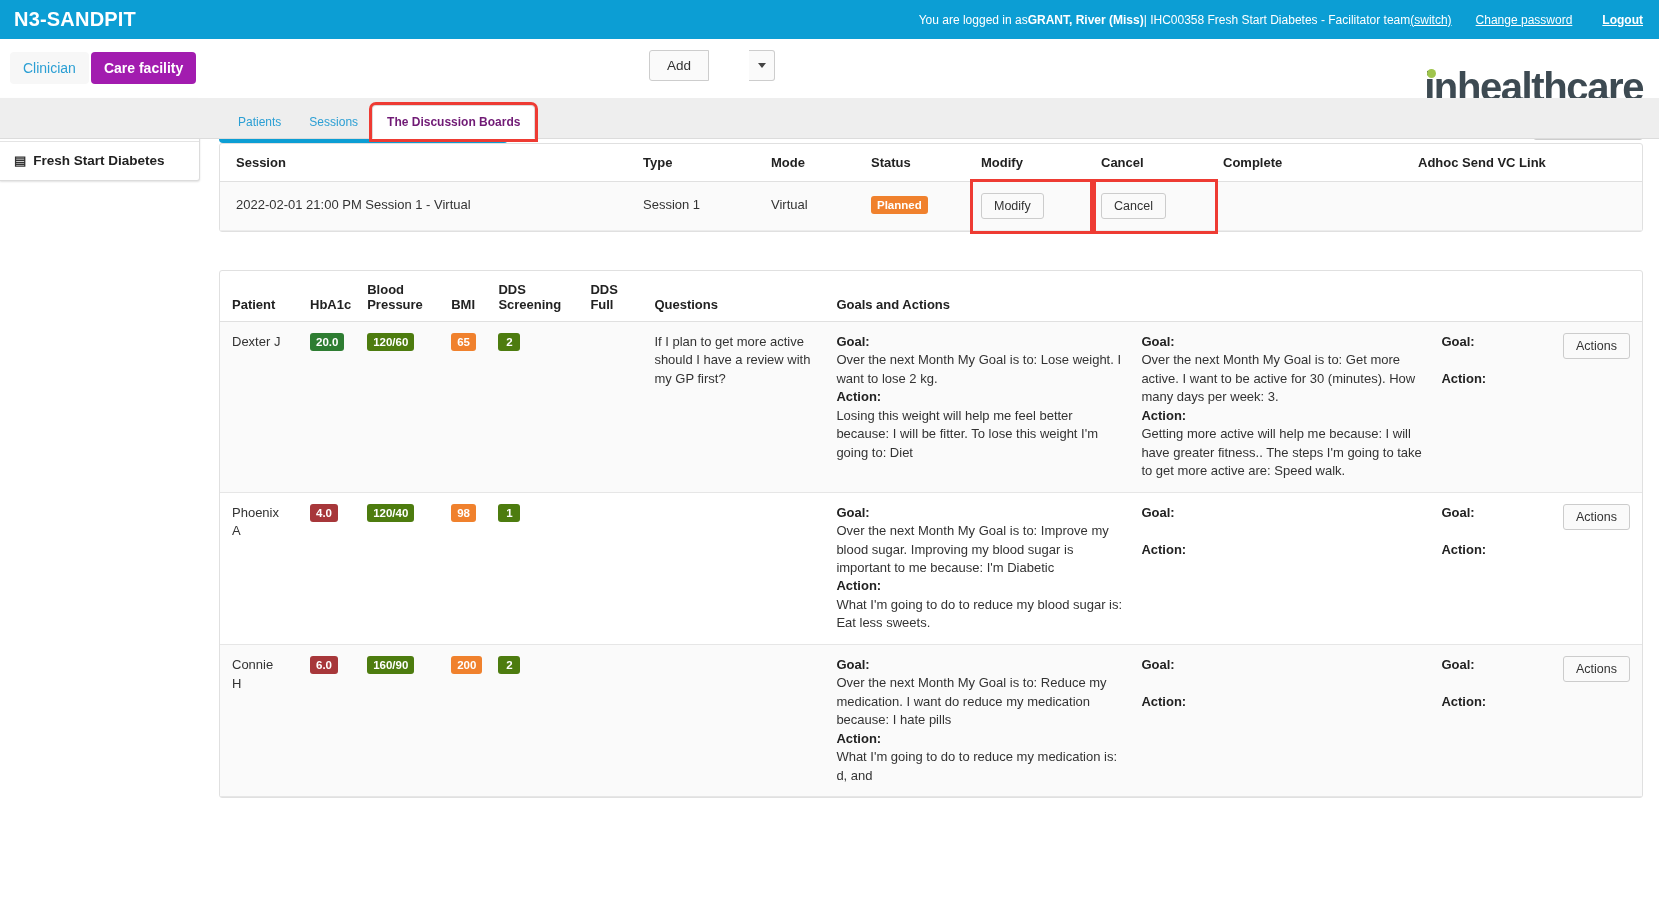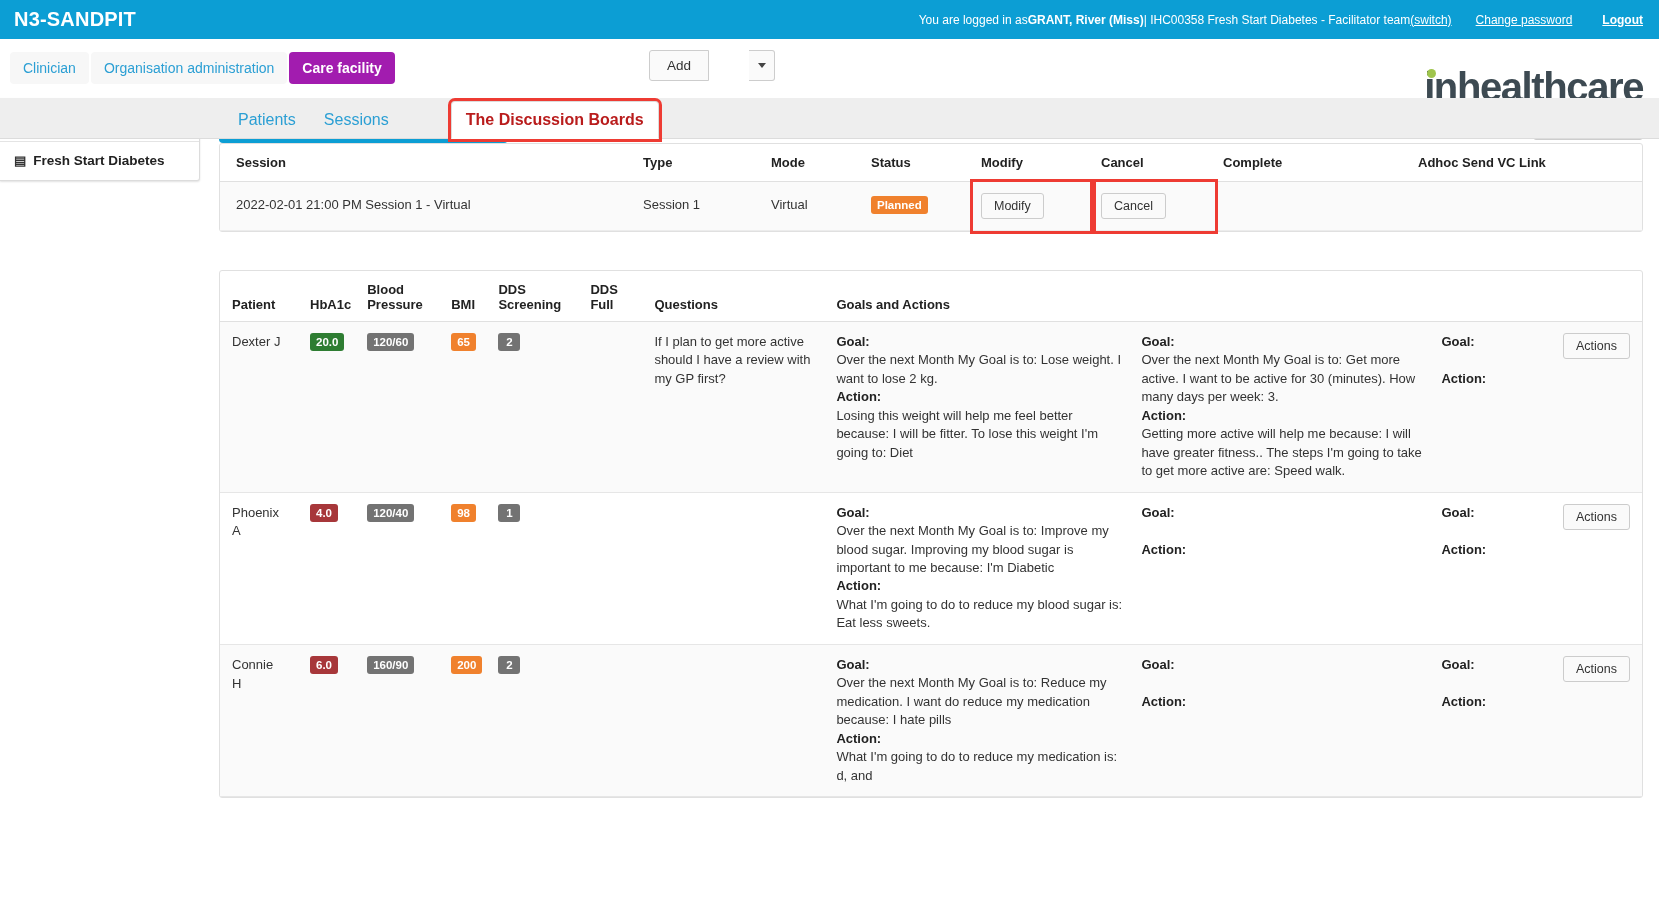--- a/index.html
+++ b/index.html
@@ -147,37 +147,37 @@
   .pt-table td { border-bottom:1px solid #e6e6e6; }
   .pt-table tbody tr:nth-child(odd) { background:#fafafa; }
   .pt-table tbody tr:nth-child(even) { background:#ffffff; }
   .pt-name { width:60px; }
   .chip {
     display:inline-block; color:#fff; font-size:11.5px; font-weight:bold;
     padding:3px 6px; border-radius:3px; min-width:22px; text-align:center;
   }
   .chip.green { background:#2e7d32; }
   .chip.red { background:#a7373a; }
-  .chip.grey { background:#737373; }
+  .chip.grey { background:#4d7c0f; }
   .chip.orange { background:#f0812d; }
   .ga { line-height:1.42; }
   .ga b { color:#222; }
   .q-cell { line-height:1.42; }
 
   .tabrow {
     background:#eeeeee; height:41px; display:flex; align-items:flex-end;
     padding-left:224px; border-bottom:1px solid #dcdcdc; position:relative;
   }
   .subtab {
-    padding:9px 14px; font-size:16px; color:#2b9fd4; cursor:pointer;
+    padding:9px 14px; font-size:12px; color:#2b9fd4; cursor:pointer;
   }
   .subtab.active {
-    background:#ffffff; color:#b91c1c; font-weight:bold;
+    background:#ffffff; color:#701a75; font-weight:bold;
     border:1px solid #dcdcdc; border-bottom:1px solid #ffffff;
-    border-radius:4px 4px 0 0; margin-bottom:-1px;margin-left:48px;
+    border-radius:4px 4px 0 0; margin-bottom:-1px;
   }
   .subtab.hl { outline:3px solid #ee3b33; }
 </style>
 </head>
 <body>
 
 <div class="topbar">
   <div class="brand">N3-SANDPIT</div>
   <div class="topbar-right">
     <span>You are logged in as </span>
@@ -187,21 +187,20 @@
     <span class="sp-lg"></span>
     <a class="tb-link" href="#">Change password</a>
     <span class="sp-xl"></span>
     <a class="tb-link tb-strong" href="#">Logout</a>
   </div>
 </div>
 
 <div class="navrow">
   <div class="navtabs">
     <div class="navtab">Clinician</div>
-    <div class="navtab">Organisation administration</div>
     <div class="navtab active">Care facility</div>
   </div>
 
   <div class="searchwrap">
     <div class="addgroup">
       <button class="add-btn">Add</button>
       <button class="add-caret">
         <span class="caret"></span>
       </button>
     </div>

